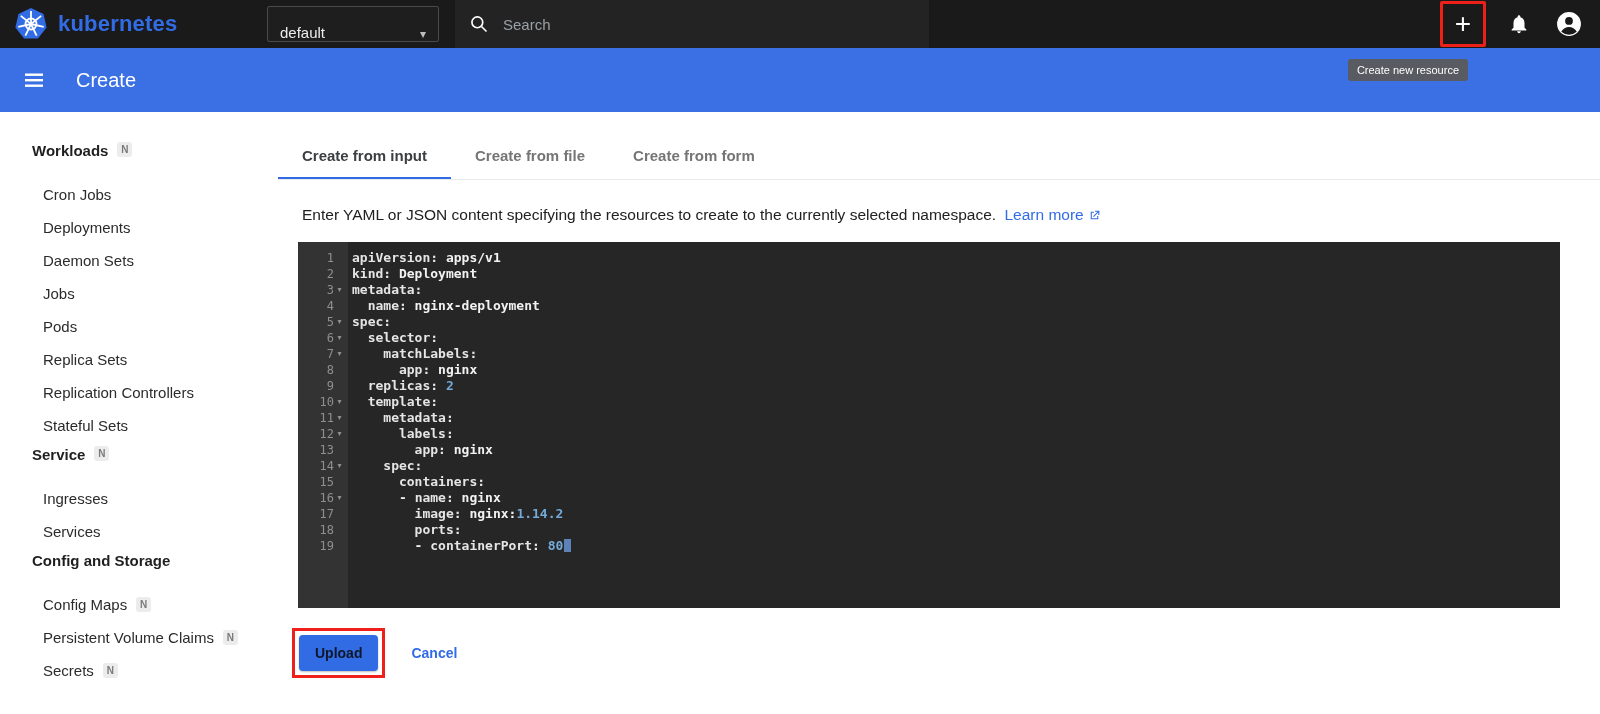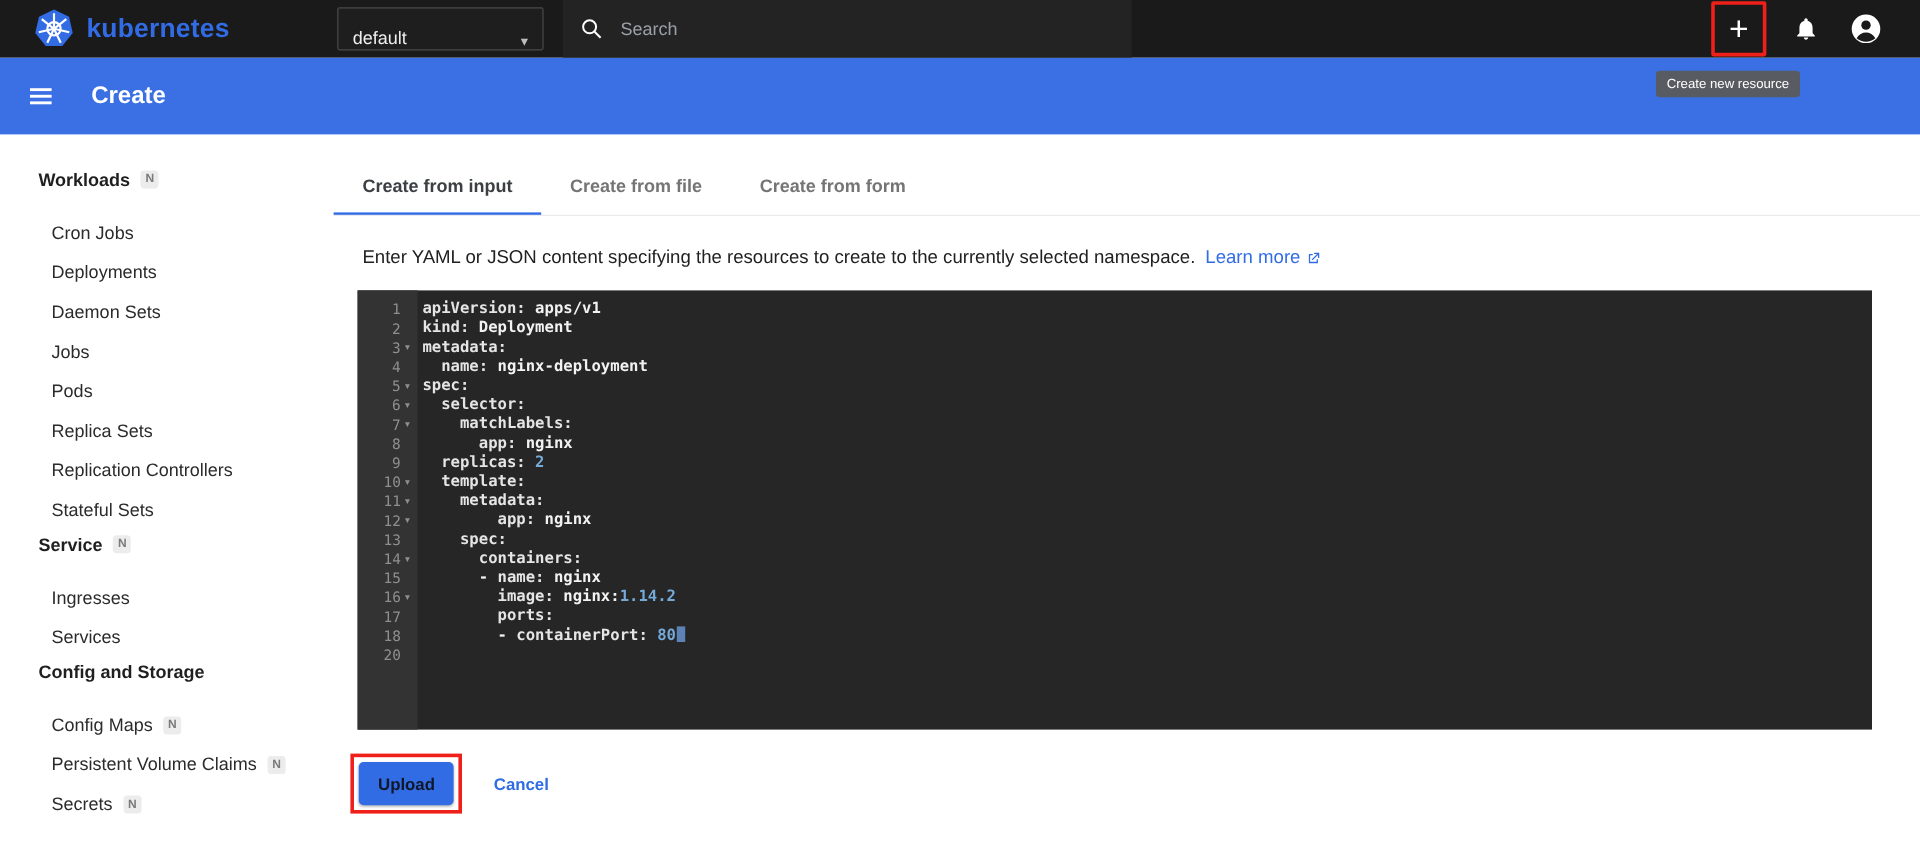--- a/index.html
+++ b/index.html
@@ -1,37 +1,37 @@
 <!DOCTYPE html>
 <html><head>
 <meta charset="utf-8">
 <style>
   * { margin:0; padding:0; box-sizing:border-box; }
   html,body { width:1600px; height:714px; overflow:hidden; font-family:"Liberation Sans", sans-serif; background:#fff; position:relative; }
 
   
-  .topbar { height:48px; background:#1a1a1a; display:flex; align-items:center; padding:0 28px; position:relative; }
+  .topbar { height:48px; background:#1a1a1a; display:flex; align-items:center; padding:0 14px; position:relative; }
   .brand { display:flex; align-items:center; gap:10px; min-width:165px; }
   .brand-text { color:#326ce5; font-size:22px; font-weight:700; letter-spacing:.2px; }
   .ns-select { margin-left:88px; width:172px; height:36px; border:1px solid #4a4a4a; border-radius:2px; display:flex; align-items:flex-end; justify-content:space-between; padding:0 12px; color:#ededed; font-size:15px; cursor:pointer; background:#1e1e1e; }
   .ns-caret { color:#bdbdbd; font-size:12px; }
   .searchbox { margin-left:16px; width:474px; height:48px; background:#232323; display:flex; align-items:center; padding:0 14px; gap:14px; }
   .searchbox input { flex:1; background:transparent; border:none; outline:none; color:#bef264; font-size:15px; font-family:"Liberation Sans", sans-serif; }
   .searchbox input::placeholder { color:#9aa0a6; }
   .top-actions { margin-left:auto; display:flex; align-items:center; gap:16px; }
   .icon-btn { background:none; border:none; width:34px; height:34px; display:flex; align-items:center; justify-content:center; cursor:pointer; }
   .red-annot { border:3px solid #ef2019; border-radius:2px; padding:3px; display:inline-flex; }
   .plus-glyph { color:#fff; font-size:28px; font-weight:400; line-height:1; }
 
-  .tooltip { position:absolute; top:59px; right:100px; background:rgba(90,90,90,.95); color:#fff; font-size:11px; padding:5px 9px; border-radius:3px; z-index:50; white-space:nowrap; }
+  .tooltip { position:absolute; top:59px; right:132px; background:rgba(90,90,90,.95); color:#fff; font-size:11px; padding:5px 9px; border-radius:3px; z-index:50; white-space:nowrap; }
 
   
   .appbar { height:64px; background:#3b70e4; display:flex; align-items:center; padding:0 18px; color:#fff; }
   .menu-btn { background:none; border:none; cursor:pointer; width:32px; height:32px; display:flex; align-items:center; justify-content:center; }
-  .page-title { font-size:20px; font-weight:700; margin-left:26px; }
+  .page-title { font-size:20px; font-weight:400; margin-left:26px; }
 
   
   .page-body { display:flex; height:602px; }
   .sidebar { width:278px; padding:26px 0 0 32px; overflow:hidden; }
   .sb-head { height:36px; display:flex; align-items:flex-start; font-size:15px; font-weight:700; color:#1f1f1f; margin-top:4px; cursor:pointer; }
   .sb-item { height:33px; display:flex; align-items:center; padding-left:11px; font-size:15px; color:#2b2b2b; cursor:pointer; }
   .nbadge { margin-left:9px; width:15px; height:15px; border-radius:3px; background:#ececec; color:#7a7a7a; font-size:10px; font-weight:700; display:inline-flex; align-items:center; justify-content:center; }
 
   .content { flex:1; padding-top:22px; }
   .tabs { display:flex; border-bottom:1px solid #e8eaed; height:46px; }
@@ -272,36 +272,37 @@
           </div>
           <div class="g-row">
             <span class="g-num">17</span>
             <span class="g-fold"></span>
           </div>
           <div class="g-row">
             <span class="g-num">18</span>
             <span class="g-fold"></span>
           </div>
           <div class="g-row">
-            <span class="g-num">20</span>
+            <span class="g-num">19</span>
             <span class="g-fold"></span>
           </div>
         </div>
       <div class="code" id="code">
           <div class="c-row"><span class="tk-k">apiVersion:</span><span class="tk-t"> apps/v1</span></div>
           <div class="c-row"><span class="tk-k">kind:</span><span class="tk-t"> Deployment</span></div>
           <div class="c-row"><span class="tk-k">metadata:</span></div>
           <div class="c-row"><span class="tk-k">  name:</span><span class="tk-t"> nginx-deployment</span></div>
           <div class="c-row"><span class="tk-k">spec:</span></div>
           <div class="c-row"><span class="tk-k">  selector:</span></div>
           <div class="c-row"><span class="tk-k">    matchLabels:</span></div>
           <div class="c-row"><span class="tk-k">      app:</span><span class="tk-t"> nginx</span></div>
           <div class="c-row"><span class="tk-k">  replicas:</span><span class="tk-t"> </span><span class="tk-n">2</span></div>
           <div class="c-row"><span class="tk-k">  template:</span></div>
           <div class="c-row"><span class="tk-k">    metadata:</span></div>
+          <div class="c-row"><span class="tk-k">      labels:</span></div>
           <div class="c-row"><span class="tk-k">        app:</span><span class="tk-t"> nginx</span></div>
           <div class="c-row"><span class="tk-k">    spec:</span></div>
           <div class="c-row"><span class="tk-k">      containers:</span></div>
           <div class="c-row"><span class="tk-t">      - </span><span class="tk-k">name:</span><span class="tk-t"> nginx</span></div>
           <div class="c-row"><span class="tk-k">        image:</span><span class="tk-t"> nginx:</span><span class="tk-n">1.14.2</span></div>
           <div class="c-row"><span class="tk-k">        ports:</span></div>
           <div class="c-row"><span class="tk-t">        - </span><span class="tk-k">containerPort:</span><span class="tk-t"> </span><span class="tk-n">80</span><span class="cursor"></span></div>
         </div>
     </div>
 

